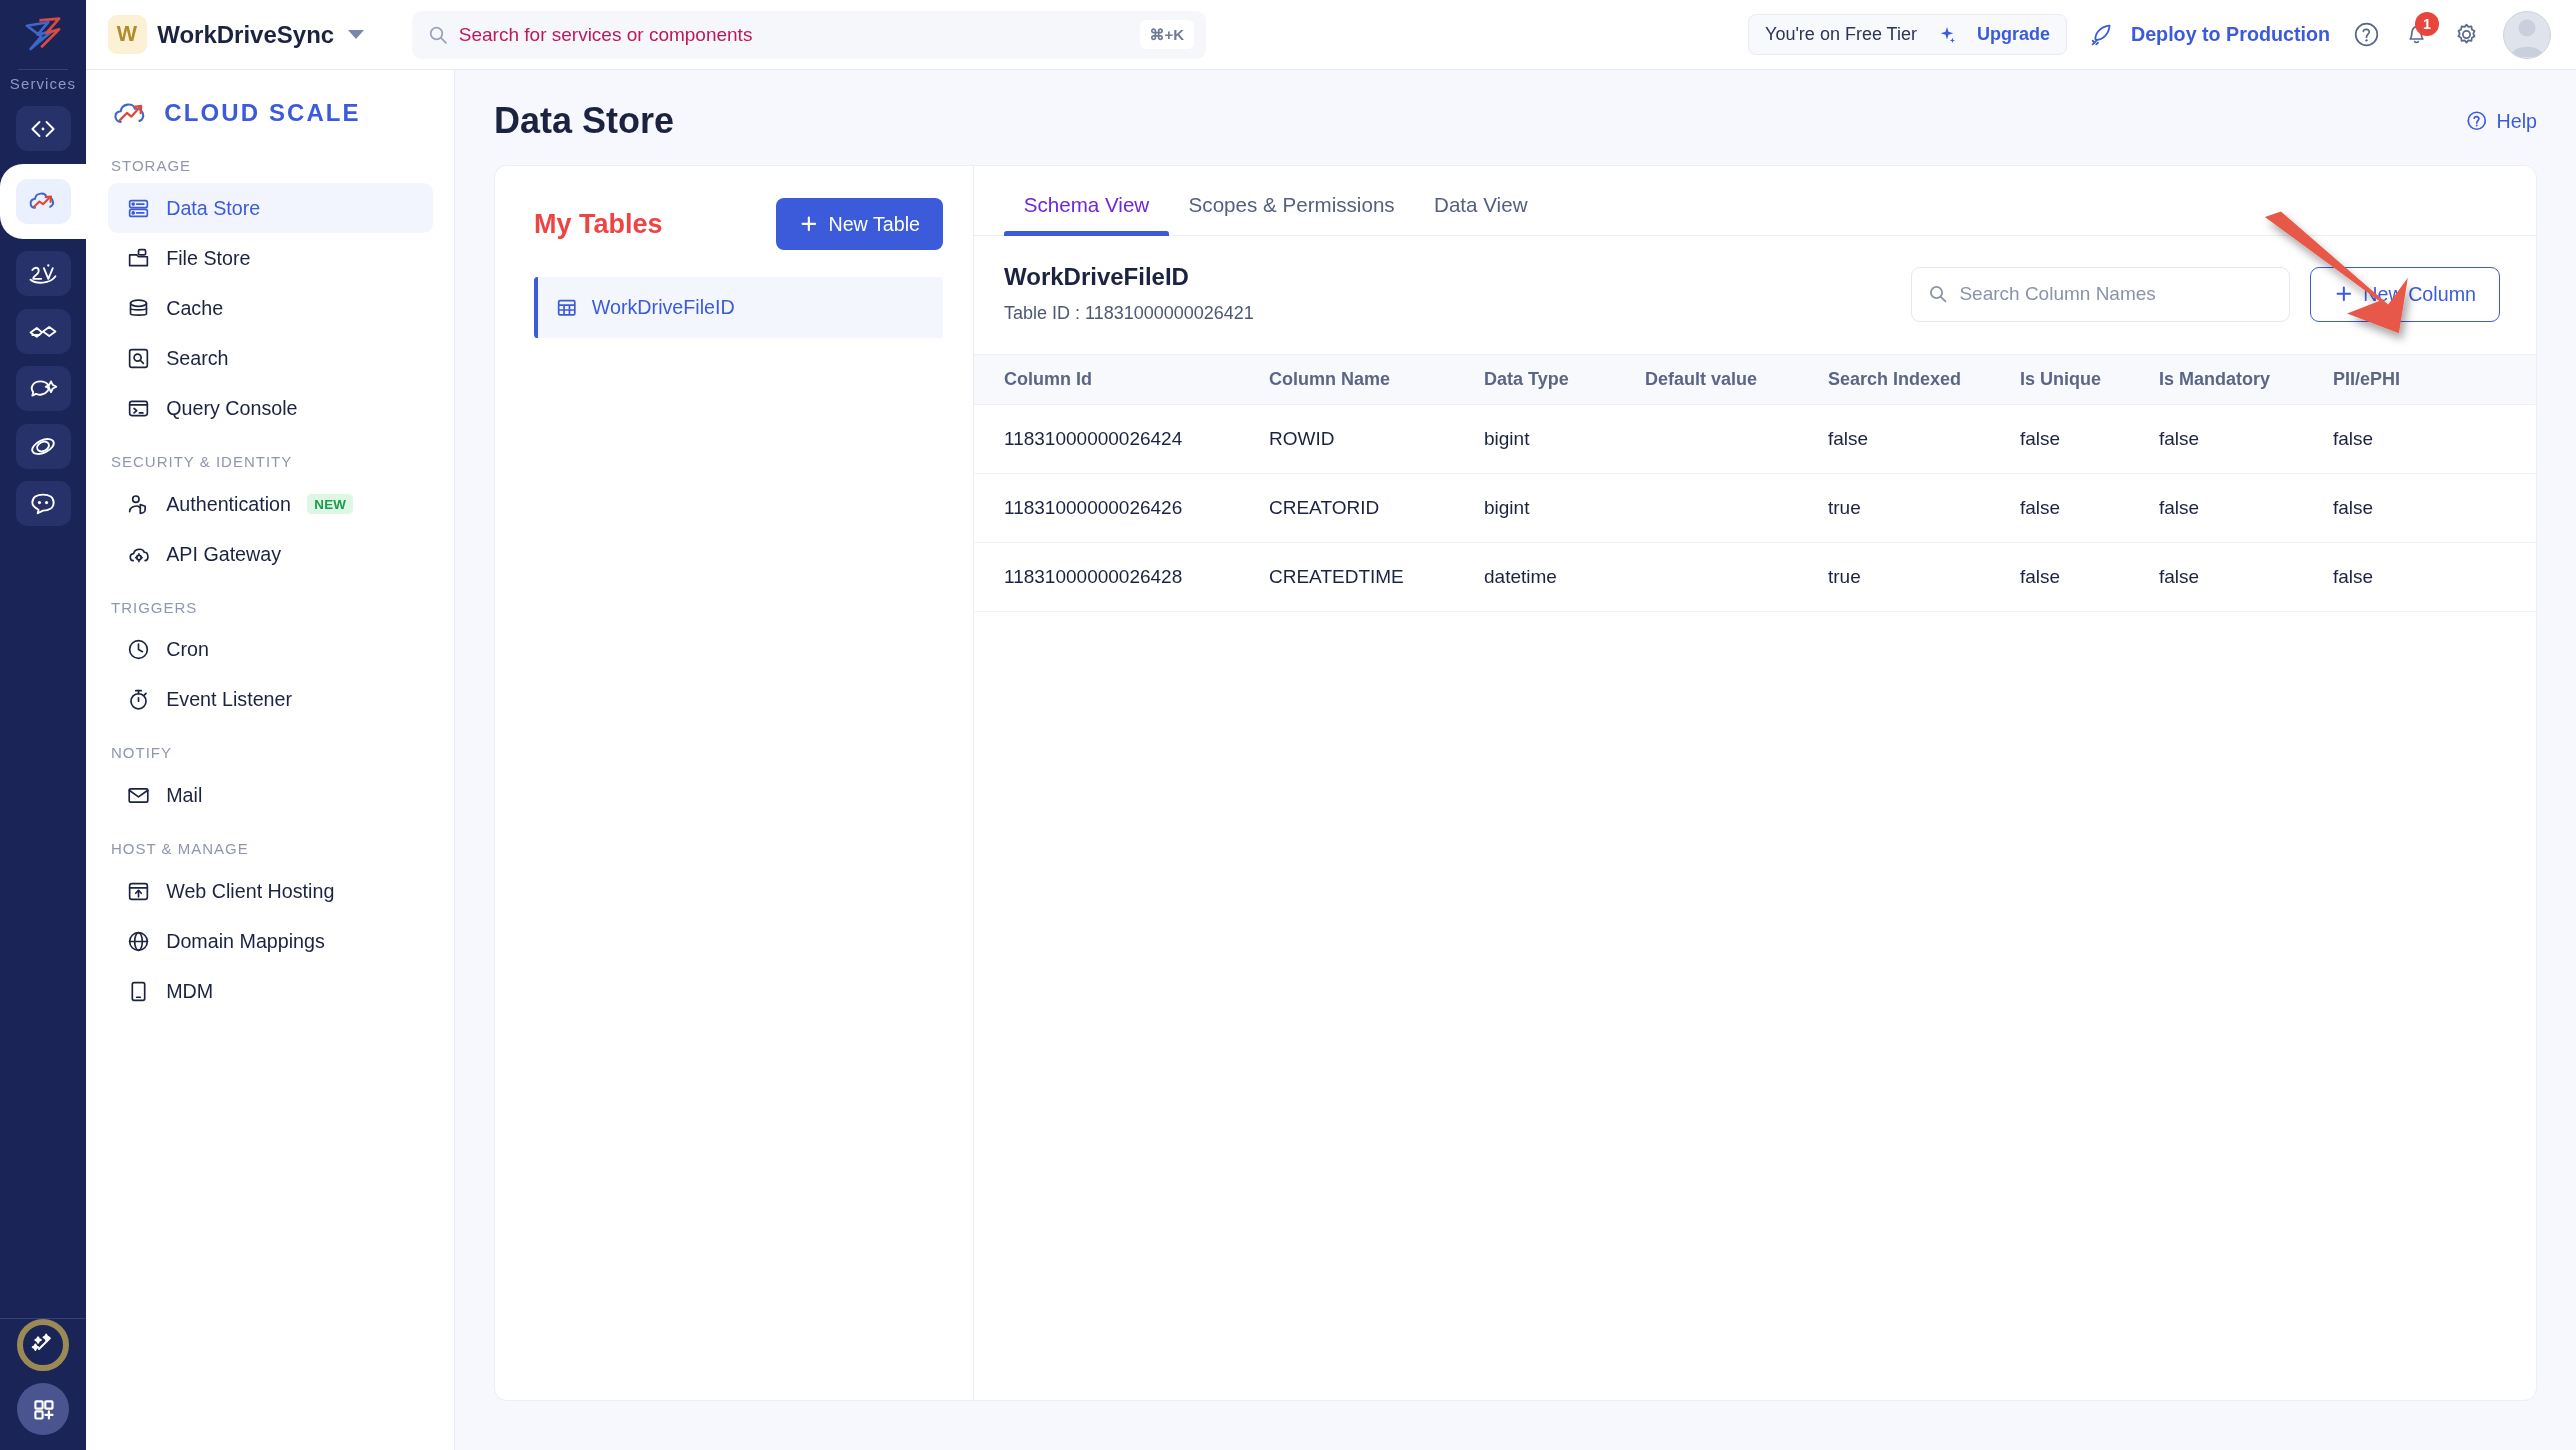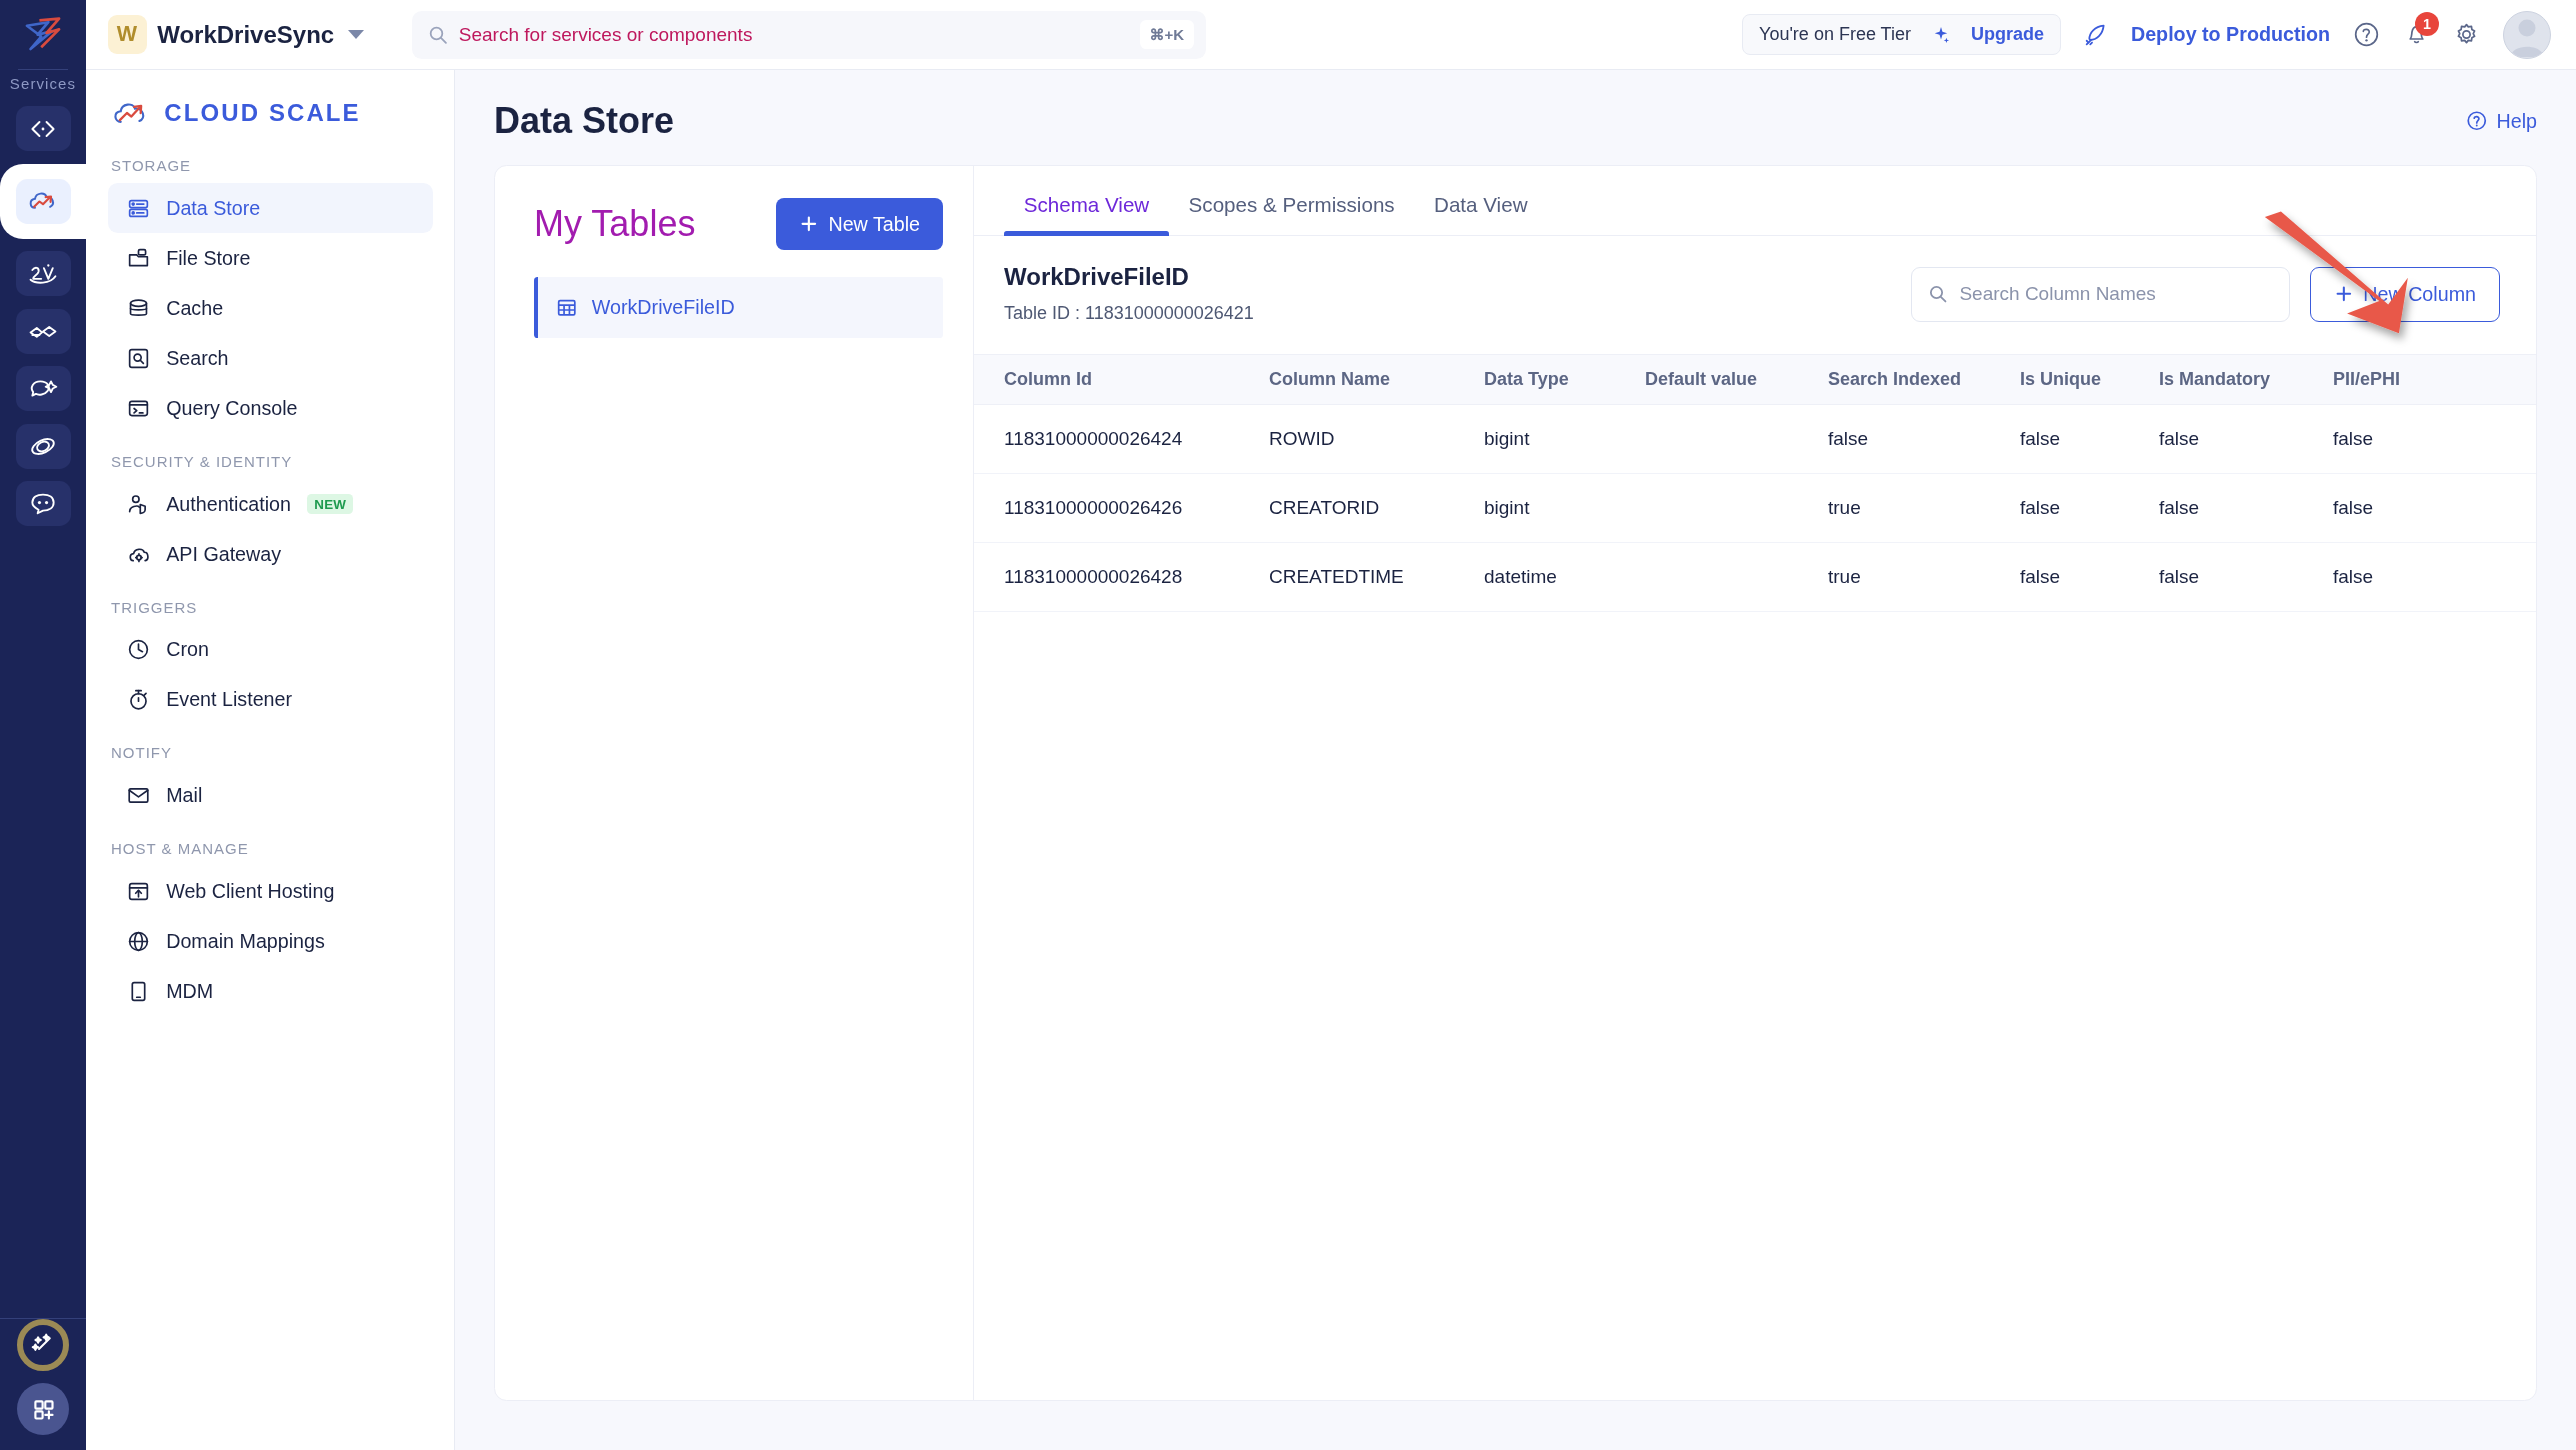--- a/index.html
+++ b/index.html
@@ -81,21 +81,21 @@
     background: #ffffff; border-radius: 6.3px; padding: 5.4px 9.8px;
     font-size: 15px; color: #6f7a96; font-weight: 600;
   }
   .topbar-right { margin-left: auto; display: flex; align-items: center; gap: 23px; }
   .tier-pill {
     display: flex; align-items: center; gap: 21px; background: #f8f9fc;
     border: 0.9px solid #e8ebf3; border-radius: 8px; padding: 9px 16px;
   }
   .tier-text { font-size: 18px; color: #2c3553; }
   .upgrade { font-size: 18px; color: #3b5bdb; font-weight: bold; cursor: pointer; }
-  .deploy { display: flex; align-items: center; gap: 22px; cursor: pointer; }
+  .deploy { display: flex; align-items: center; gap: 16px; cursor: pointer; }
   .deploy-text { font-size: 19.7px; color: #3b5bdb; font-weight: bold; }
   .icon-btn { position: relative; cursor: pointer; display: flex; align-items: center; }
   .badge-count {
     position: absolute; top: -9px; right: -9px; background: #e8453c; color: #fff;
     border-radius: 50%; min-width: 24px; height: 24px; font-size: 14.3px; font-weight: bold;
     display: flex; align-items: center; justify-content: center; padding: 0 4.5px;
   }
   .avatar {
     width: 48px; height: 48px; border-radius: 50%; background: #dfe3ec;
     border: 0.9px solid #cdd3e0; overflow: hidden; display: flex;
@@ -149,21 +149,21 @@
     margin: 0 39px 0 39px; background: #ffffff; border: 0.9px solid #eceef6;
     border-radius: 12.5px; flex: 1; display: flex; min-height: 0; overflow: hidden;
     margin-bottom: 50px;
   }
 
   
   .tables-panel {
     width: 479px; flex: 0 0 479px; border-right: 0.9px solid #eceef6; padding: 32px 30px 0 39px;
   }
   .tables-head { display: flex; align-items: center; }
-  .tables-title { font-size: 36px; font-weight: normal; color: #a21caf; }
+  .tables-title { font-size: 27px; font-weight: bold; color: #ef4444; }
   .btn-primary {
     margin-left: auto; background: #3b5bdb; color: #fff; border: none;
     border-radius: 8px; height: 52px; padding: 0 23px; font-size: 19.7px;
     font-family: inherit; font-weight: 500; cursor: pointer;
     display: flex; align-items: center; gap: 9.8px;
   }
   .search-box {
     margin-top: 25px; height: 55px; border: 0.9px solid #e3e7f1; border-radius: 9px;
     display: flex; align-items: center; gap: 11.6px; padding: 0 16px; cursor: text;
   }

